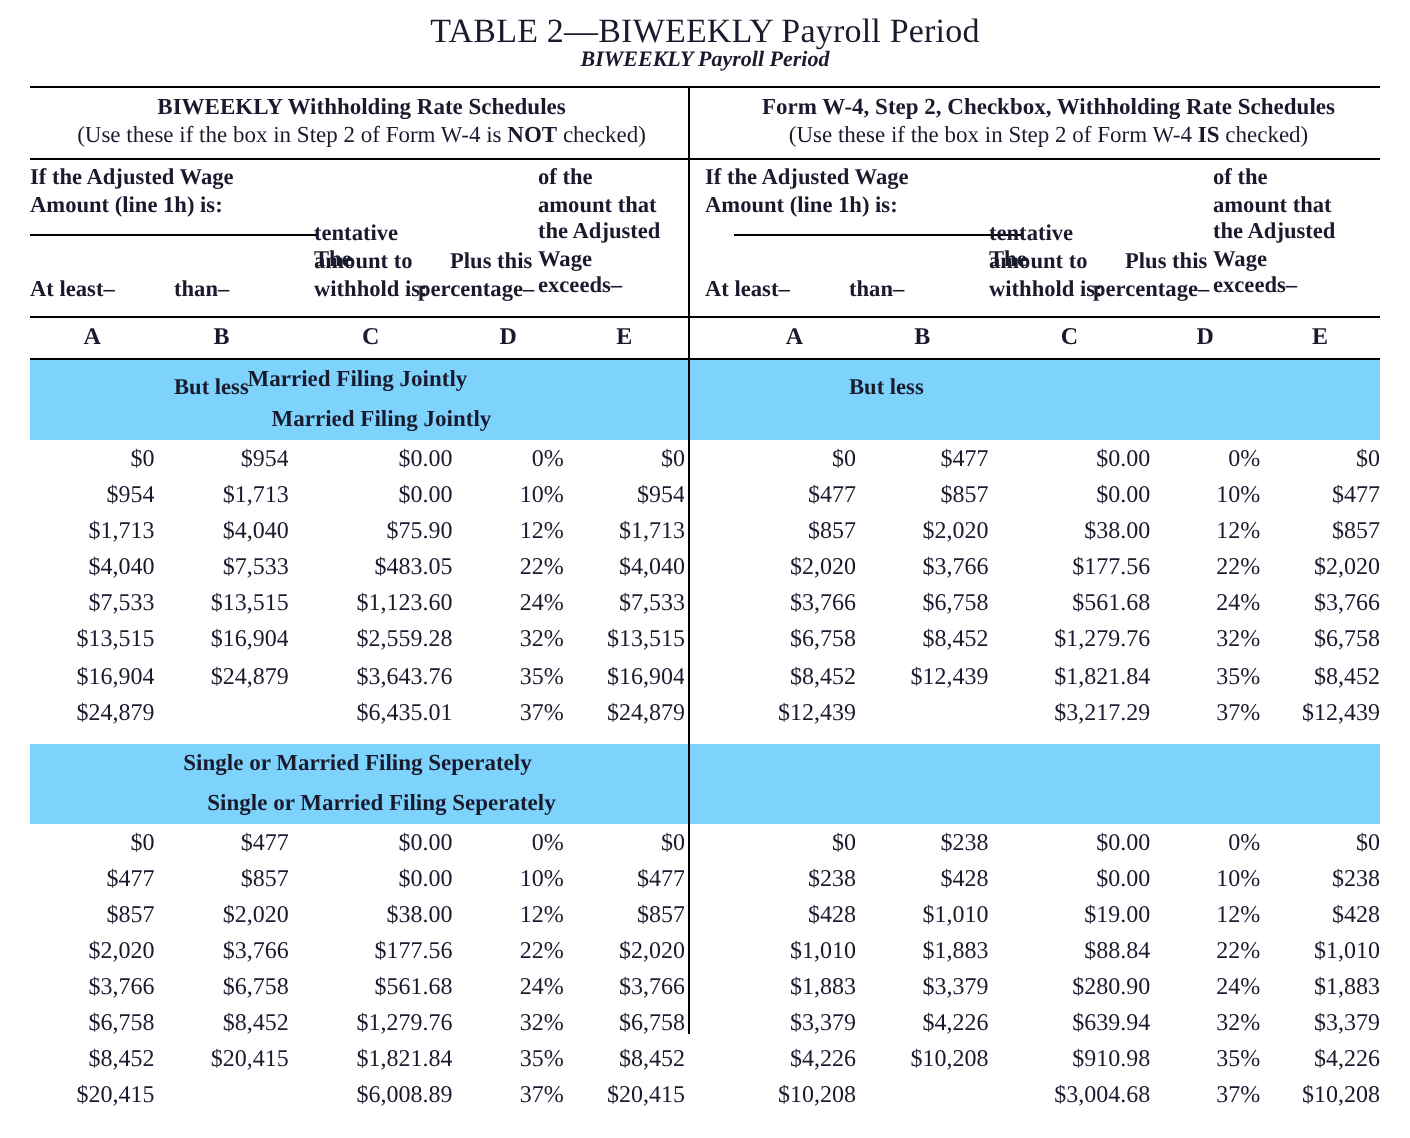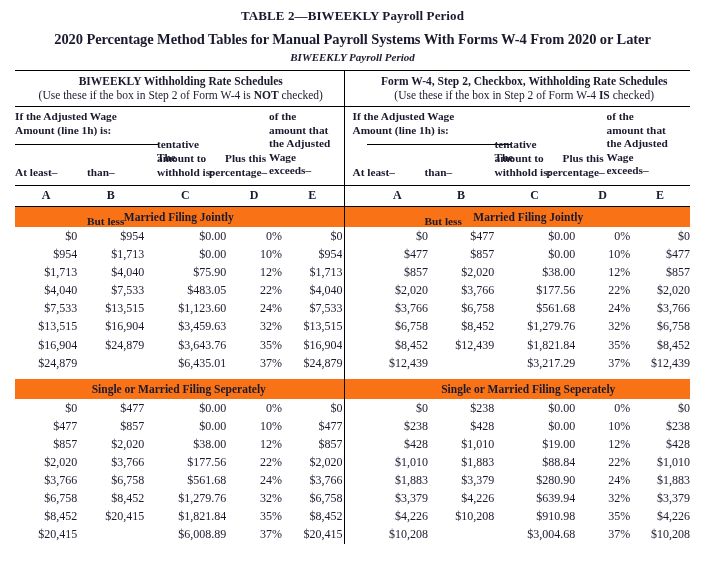--- a/index.html
+++ b/index.html
@@ -21,22 +21,22 @@
     width: 705px;
     height: 569px;
   }
 
   
   .title-block {
     padding-top: 8px;
     text-align: center;
   }
   .title-line-1 {
-    font-size: 13px;
-    font-weight: bold;
+    font-size: 17px;
+    font-weight: normal;
     letter-spacing: 0.1px;
     line-height: 15px;
   }
   .title-line-2 {
     font-size: 14.5px;
     font-weight: bold;
     line-height: 21px;
     margin-top: 6px;
     letter-spacing: -0.1px;
   }
@@ -157,21 +157,22 @@
   .letter-cell {
     font-size: 12px;
     font-weight: bold;
     text-align: center;
   }
 
   
   .band {
     display: flex;
     width: 100%;
-    background: #f97316;
+    background: #7dd3fc;
+    flex-direction: column;
   }
   .band-half {
     width: 50%;
     box-sizing: border-box;
     text-align: center;
     font-size: 11.5px;
     font-weight: bold;
     padding: 3px 0 3px 0;
     line-height: 14px;
   }
@@ -214,21 +215,20 @@
 
   .spacer-6 { height: 7px; }
 </style>
 </head>
 <body>
 
 <div class="page">
 
   <div class="title-block">
     <div class="title-line-1">TABLE 2—BIWEEKLY Payroll Period</div>
-    <div class="title-line-2">2020 Percentage Method Tables for Manual Payroll Systems With Forms W-4 From 2020 or Later</div>
     <div class="title-line-3">BIWEEKLY Payroll Period</div>
   </div>
 
   <div class="table-frame">
 
     <div class="vdivider" id="vdivider" style="height: 474px;"></div>
 
     <div class="hrule"></div>
 
     <div class="sched-row">
@@ -399,21 +399,21 @@
               <div class="cell col-b">$6,758</div>
               <div class="cell col-c">$561.68</div>
               <div class="cell col-d">24%</div>
               <div class="cell col-e">$3,766</div>
             </div>
           </div>
           <div class="data-row">
             <div class="data-half left">
               <div class="cell col-a">$13,515</div>
               <div class="cell col-b">$16,904</div>
-              <div class="cell col-c">$3,459.63</div>
+              <div class="cell col-c">$2,559.28</div>
               <div class="cell col-d">32%</div>
               <div class="cell col-e">$13,515</div>
             </div>
             <div class="data-half right">
               <div class="cell col-a">$6,758</div>
               <div class="cell col-b">$8,452</div>
               <div class="cell col-c">$1,279.76</div>
               <div class="cell col-d">32%</div>
               <div class="cell col-e">$6,758</div>
             </div>

